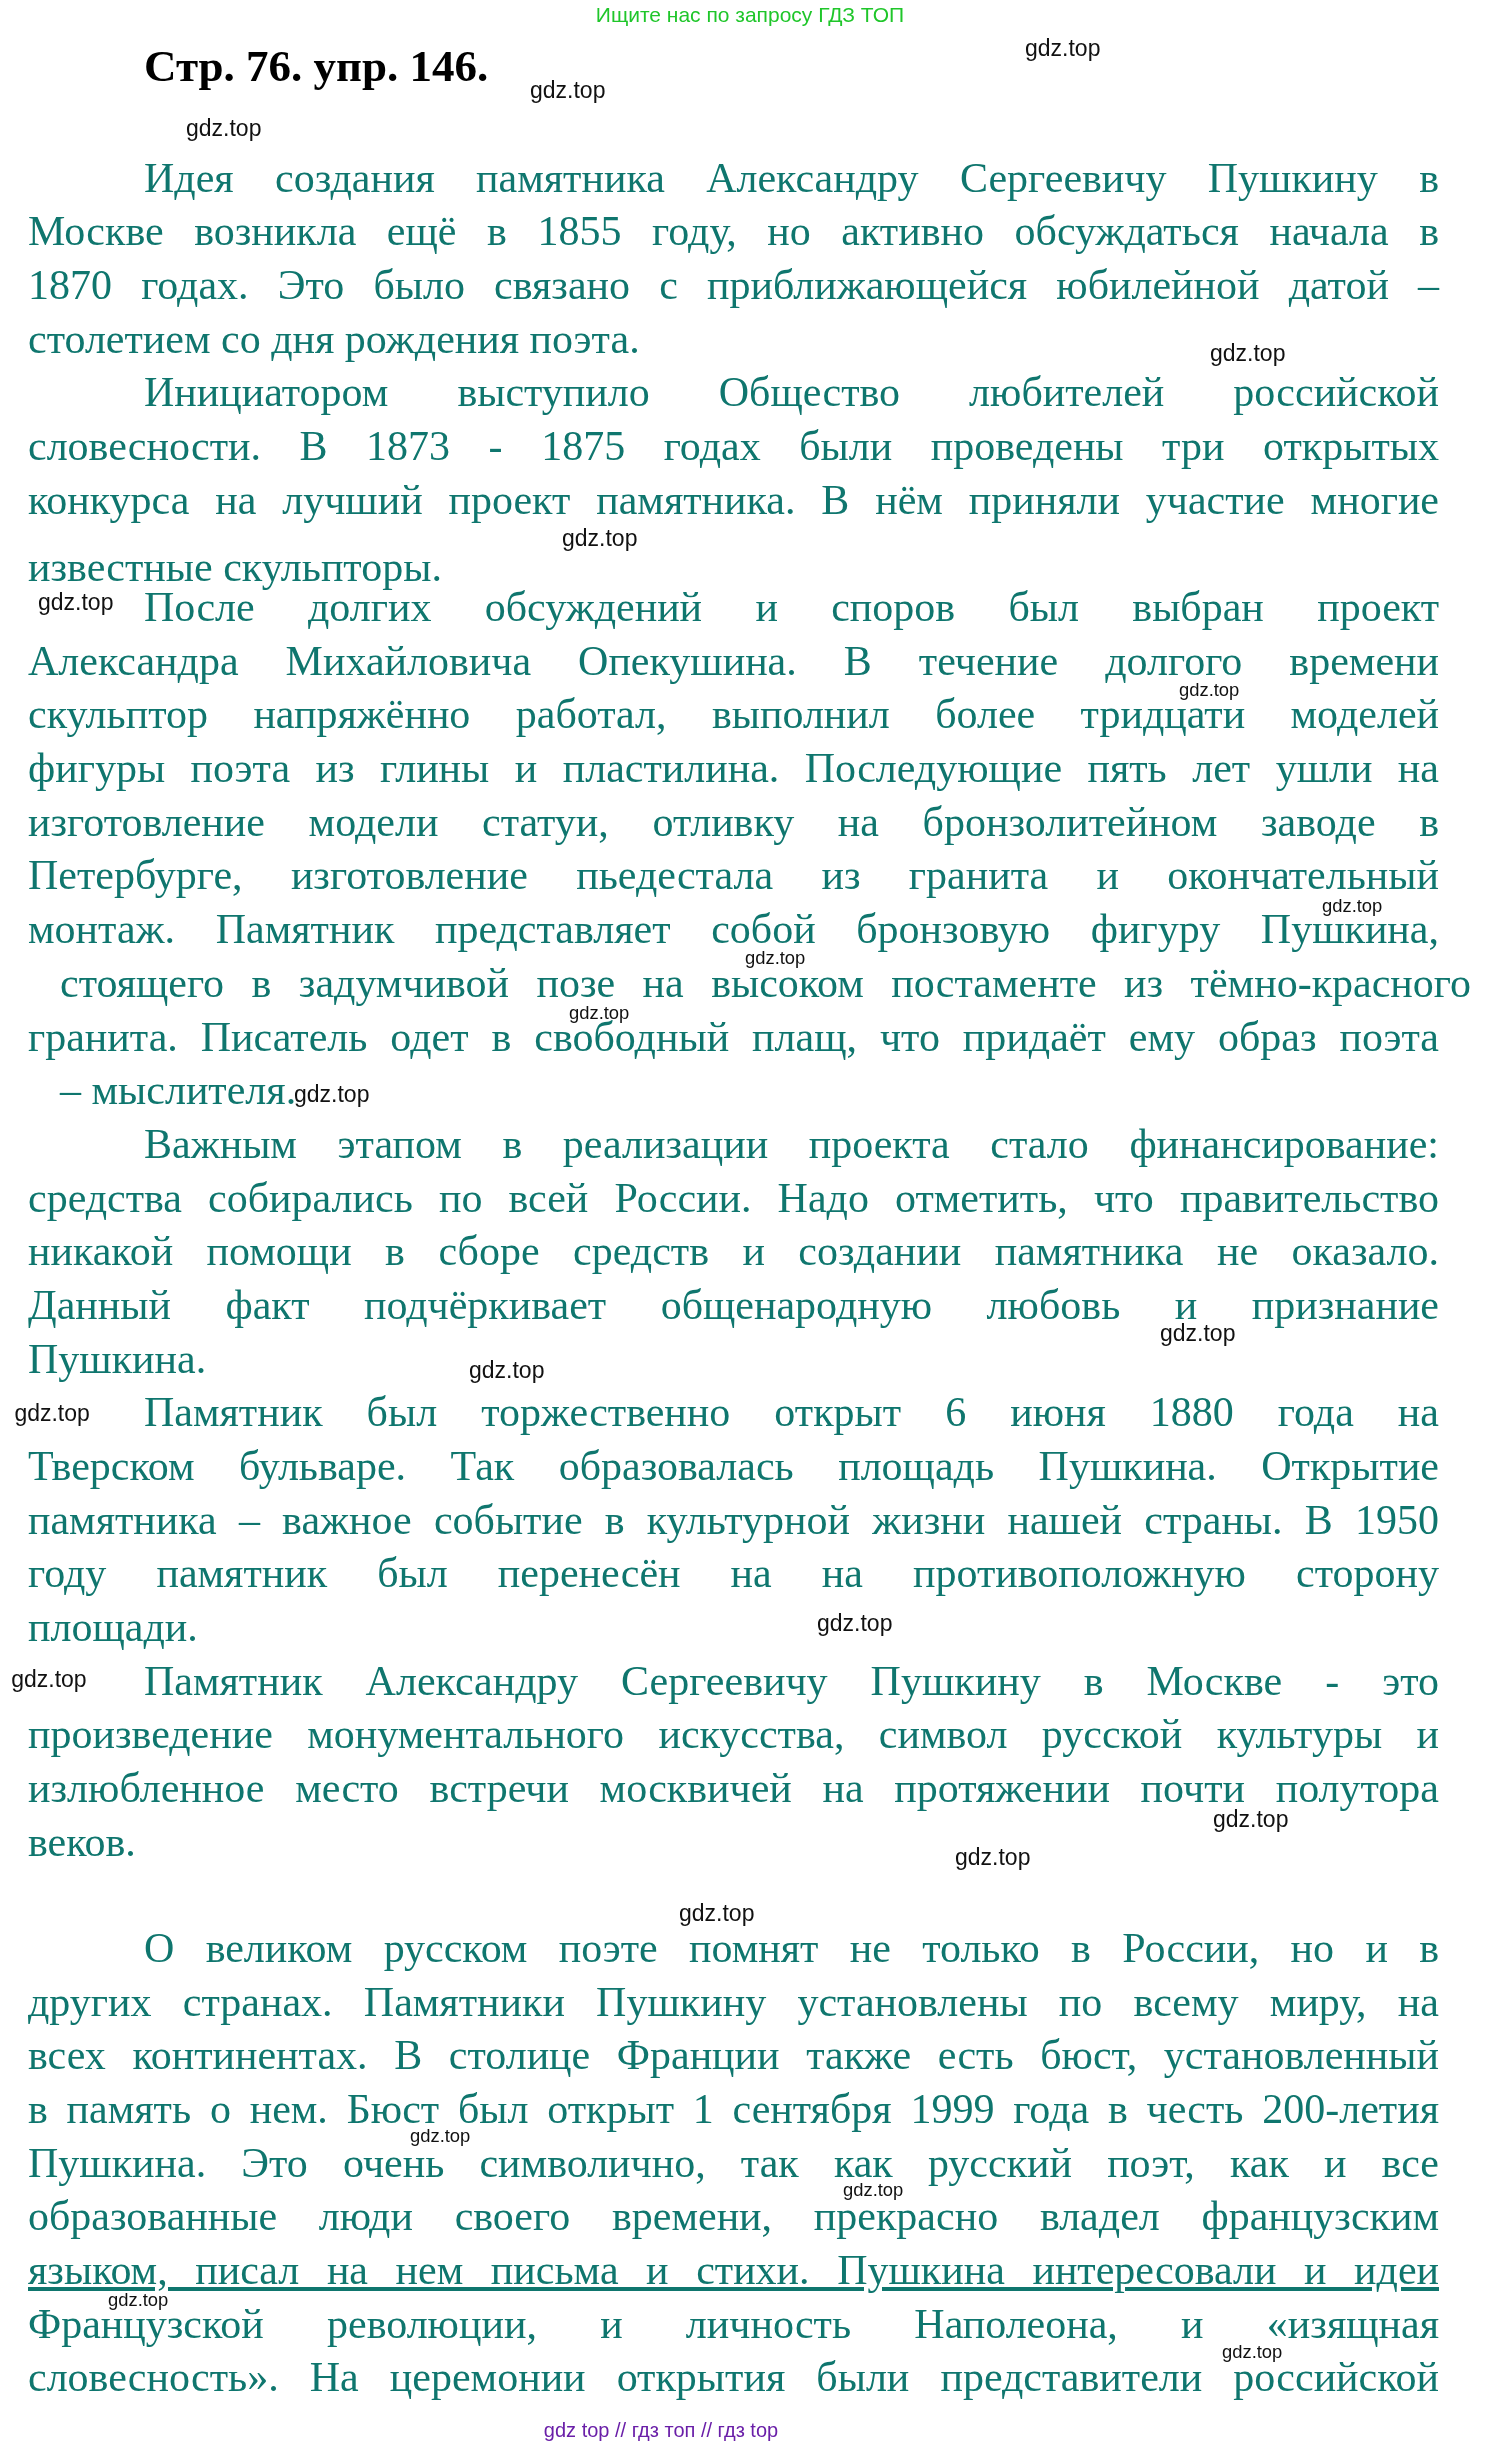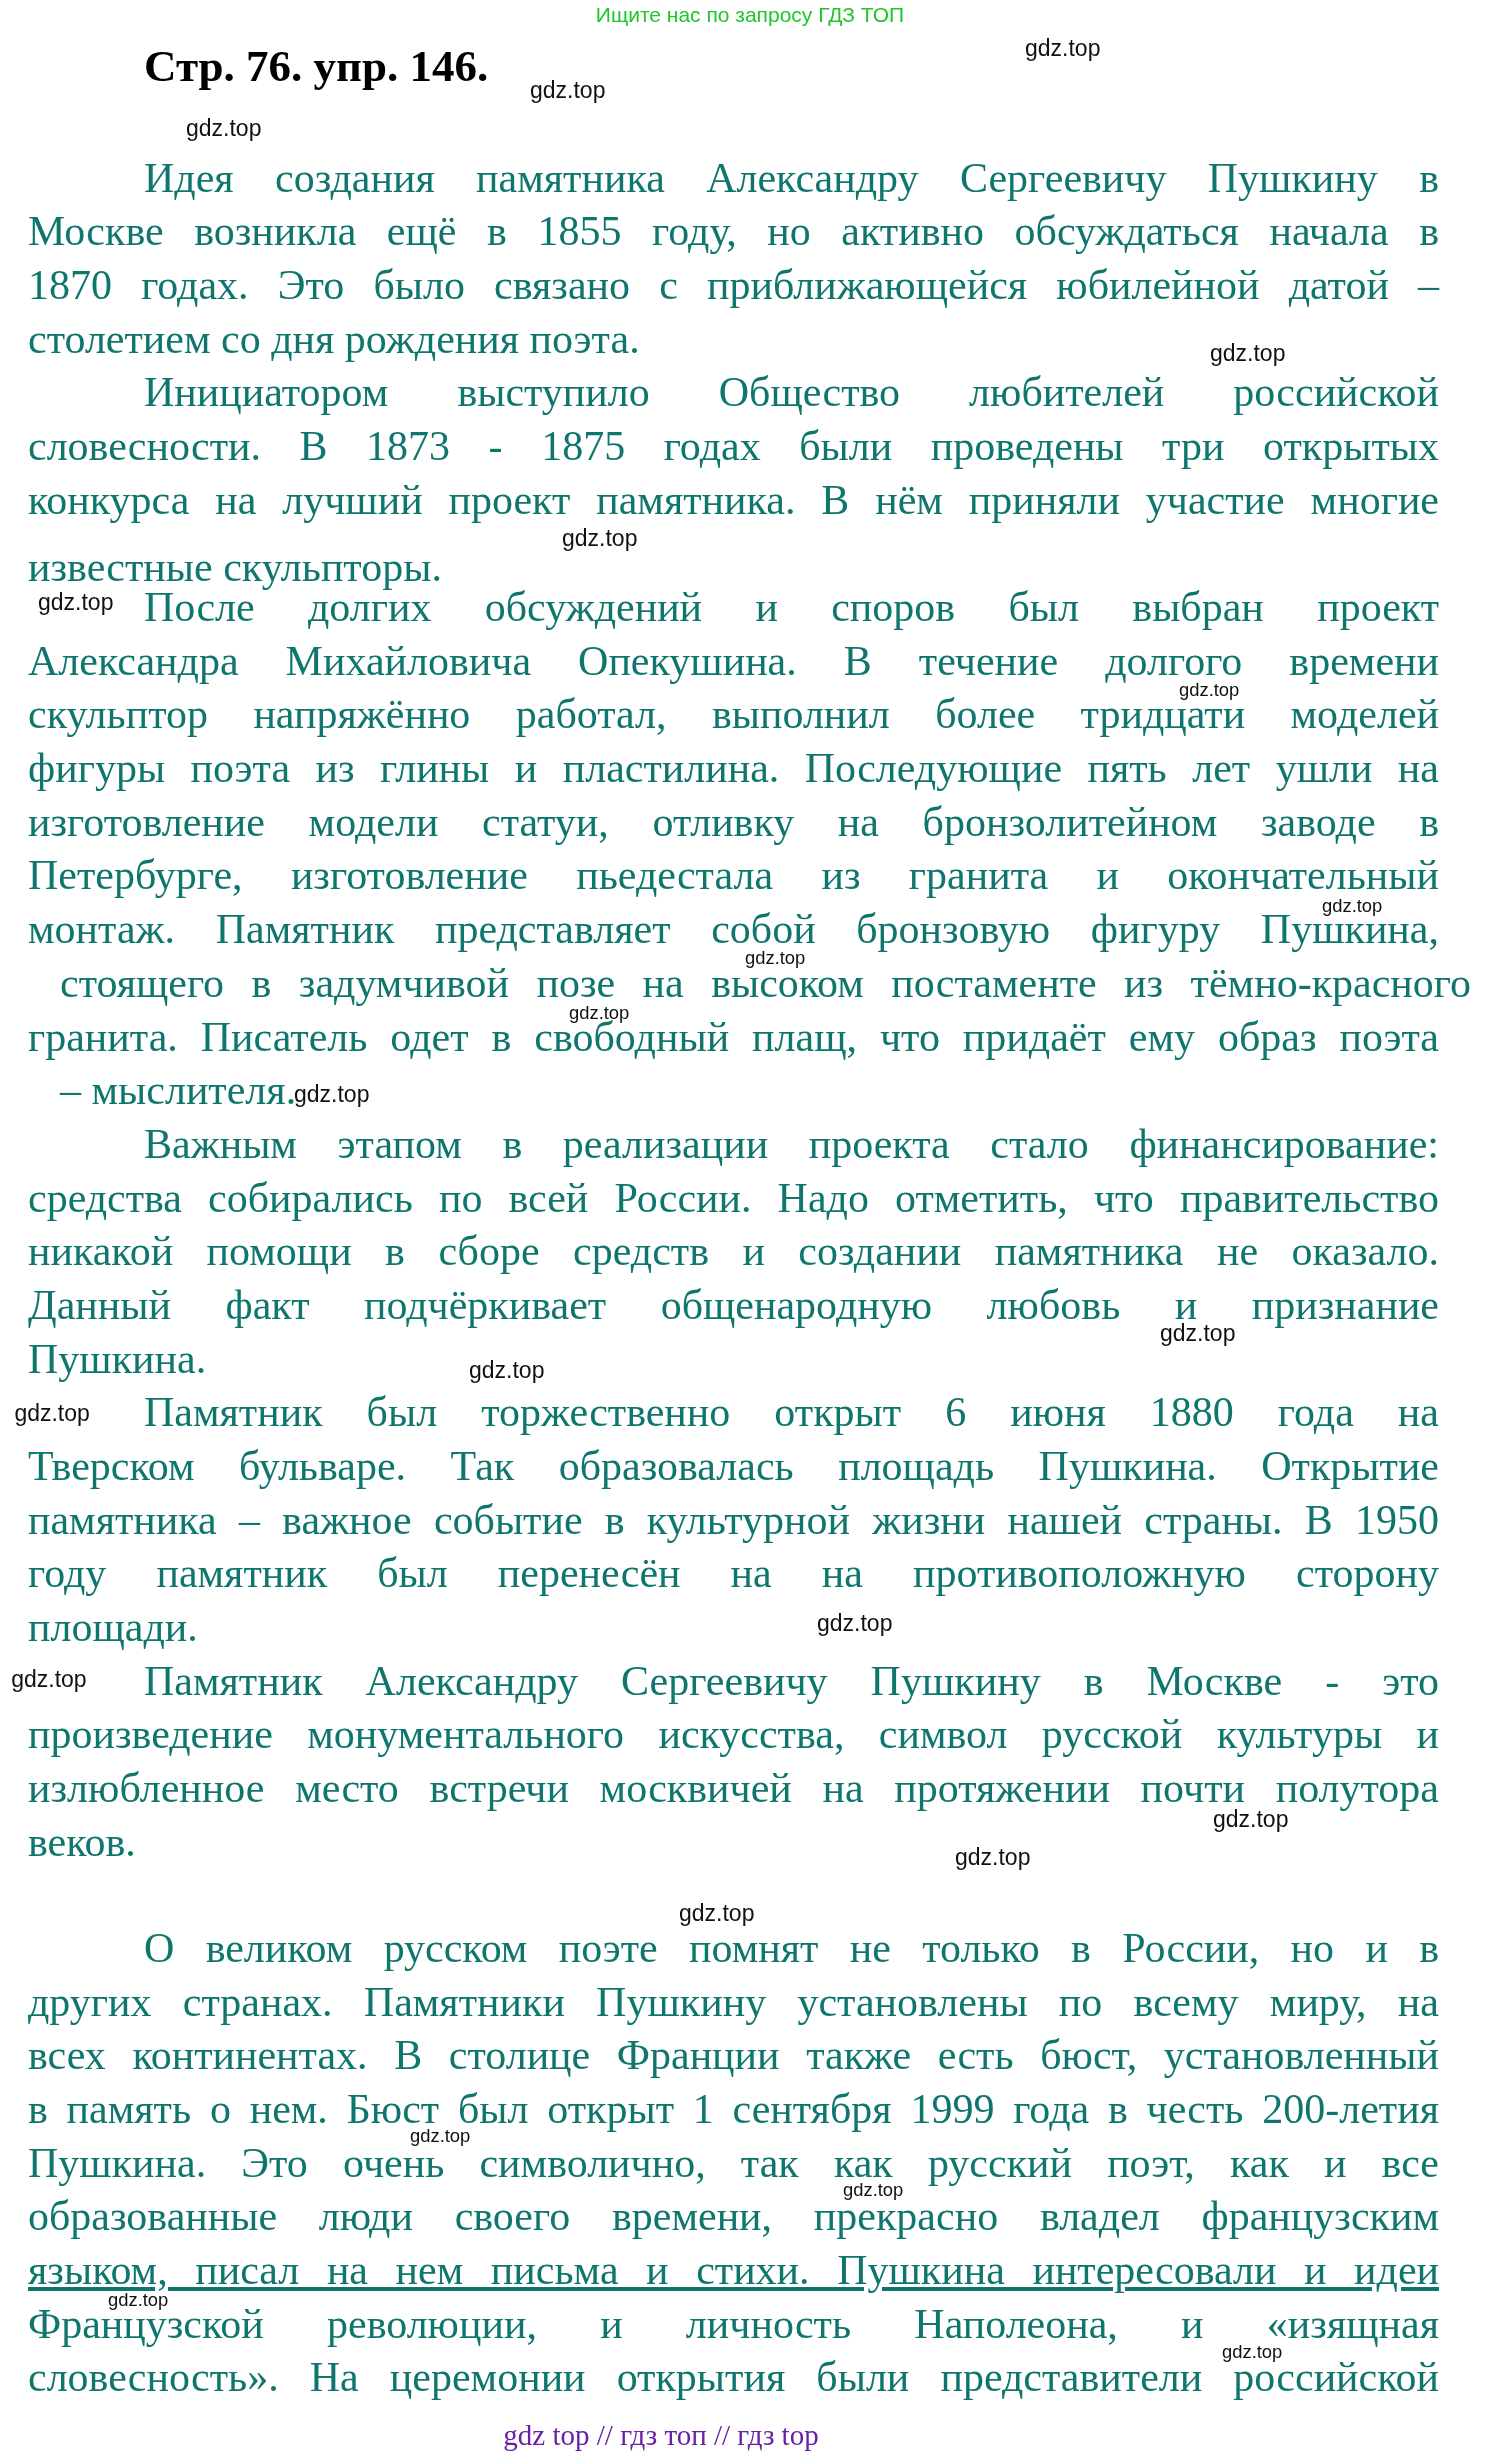--- a/index.html
+++ b/index.html
@@ -5,21 +5,21 @@
   html,body{margin:0;padding:0;background:#fff;}
   body{width:1500px;height:2462px;position:relative;overflow:hidden;}
   .top-banner{position:absolute;left:0;width:1500px;top:0;text-align:center;font-family:"Liberation Sans",sans-serif;font-size:21px;color:#1fc62a;line-height:29px;}
   .title{position:absolute;left:144px;top:40px;font-family:"Liberation Serif",serif;font-weight:bold;font-size:45px;color:#000;}
   .wm{position:absolute;font-family:"Liberation Sans",sans-serif;font-size:23px;color:#111;line-height:26px;white-space:nowrap;}
   .wm.small{font-size:18.4px;}
   .line{position:absolute;left:28px;width:1411px;font-family:"Liberation Serif",serif;font-size:42px;line-height:48px;color:#0f766e;text-align:justify;text-align-last:justify;white-space:nowrap;}
   .line.last{text-align-last:left;}
   .line.indent{left:144px;width:1295px;}
   .line span{white-space:normal;}
-  .footer{position:absolute;left:0;width:1322px;top:2419px;text-align:center;font-family:Liberation Serif, serif;font-size:29px;color:#6a1fa8;}
+  .footer{position:absolute;left:0;width:1322px;top:2419px;text-align:center;font-family:Liberation Sans, sans-serif;font-size:20px;color:#6a1fa8;}
 </style>
 </head>
 <body>
 
 <div class="top-banner" style="color: rgb(31, 198, 42);">Ищите нас по запросу ГДЗ ТОП</div>
 <div class="title">Стр. 76. упр. 146.</div>
 
 <div class="wm" style="left:1025px;top:35px">gdz.top</div>
 <div class="wm" style="left:530px;top:77px">gdz.top</div>
 <div class="wm" style="left:186px;top:115px">gdz.top</div>

